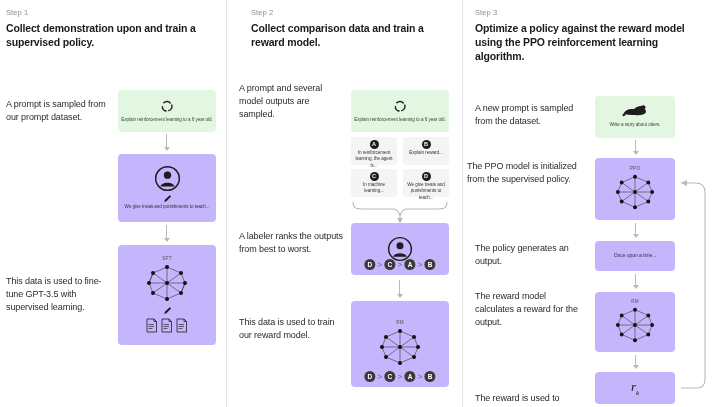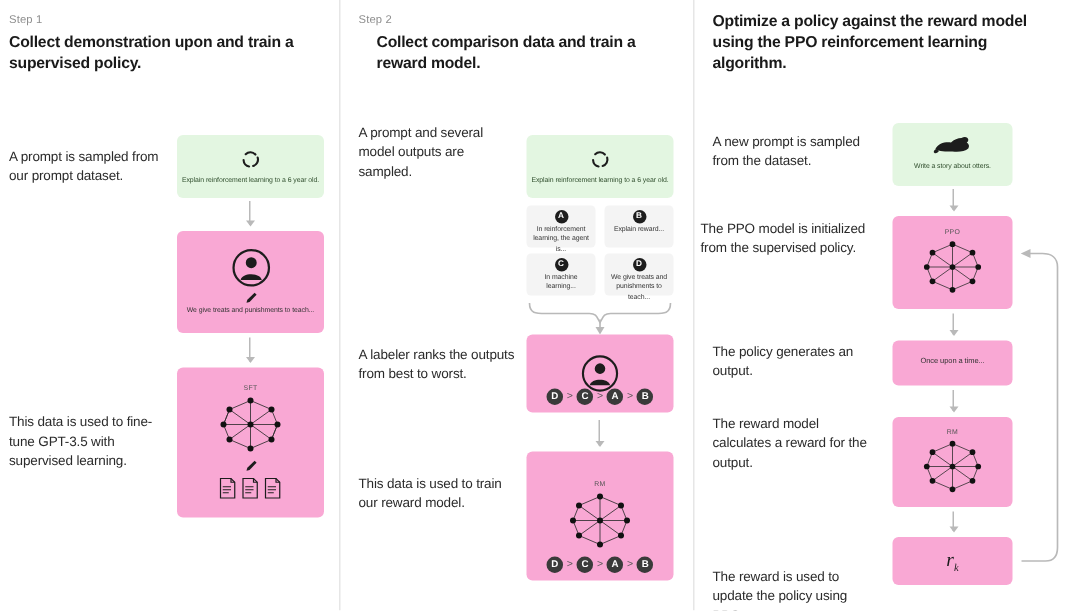--- a/index.html
+++ b/index.html
@@ -26,21 +26,21 @@
   }
 
   
   .body { position: relative; margin-top: 10px; height: 330px; }
   .txt {
     position: absolute; font-size: 9px; color: #2b2b2b;
     line-height: 1.45; letter-spacing: -.1px;
   }
 
   .node {
-    position: absolute; background: #f9a8d4; border-radius: 4px;
+    position: absolute; background: #c4b5fd; border-radius: 4px;
     display: flex; flex-direction: column; align-items: center;
     justify-content: center; text-align: center;
   }
   .node.green { background: #e3f6e1; }
   .node-cap {
     font-size: 4.6px; color: #333; line-height: 1.35; padding: 0 3px;
     letter-spacing: -.05px;
   }
   .node-cap.green { color: #2f4d2c; }
   .node-tag { font-size: 4.6px; color: #555; letter-spacing: .25px; margin-bottom: 1px; }
@@ -159,21 +159,21 @@
               <path d="M35 13 h11 M35 17 h11 M35 21 h8"></path>
               <path d="M65 13 h11 M65 17 h11 M65 21 h8"></path>
             </g>
           </svg>
         </span>
       </div>
     </div>
   </div>
 
   <div class="column col2">
-    <div class="step-label" style="margin-left:12px;">Step 2</div>
+    <div class="step-label" style="margin-left:24px;">Step 2</div>
     <div class="step-title" style="margin-left:24px;">Collect comparison data and train a reward model.</div>
 
     <div class="body">
       <div class="txt" style="left:12px; top:22px; width:100px;">A prompt and several model outputs are sampled.</div>
       <div class="txt" style="left:12px; top:170px; width:104px;">A labeler ranks the outputs from best to worst.</div>
       <div class="txt" style="left:12px; top:256px; width:104px;">This data is used to train our reward model.</div>
 
       <div class="node green" style="left:124px; top:30px; width:98px; height:42px;">
         <span>
           <svg width="14" height="14" viewBox="0 0 24 24" fill="none" stroke="#1d1d1d" stroke-width="2.4" stroke-linecap="round">
@@ -259,20 +259,21 @@
           <span class="rank-gt">&gt;</span>
           <span class="rank-badge">A</span>
           <span class="rank-gt">&gt;</span>
           <span class="rank-badge">B</span>
         </div>
       </div>
     </div>
   </div>
 
   <div class="column col3">
+    <div class="step-label" style="margin-left:12px;">Step 3</div>
     <div class="step-title" style="margin-left:12px; margin-right:14px;">Optimize a policy against the reward model using the PPO reinforcement learning algorithm.</div>
 
     <div class="body">
       <div class="txt" style="left:12px; top:28px; width:100px;">A new prompt is sampled from the dataset.</div>
       <div class="txt" style="left:4px; top:86px; width:112px;">The PPO model is initialized from the supervised policy.</div>
       <div class="txt" style="left:12px; top:168px; width:112px;">The policy generates an output.</div>
       <div class="txt" style="left:12px; top:216px; width:110px;">The reward model calculates a reward for the output.</div>
       <div class="txt" style="left:12px; top:280px; width:110px;margin-top:38px;">The reward is used to update the policy using PPO.</div>
 
       <div class="node green" style="left:132px; top:22px; width:80px; height:42px;">

